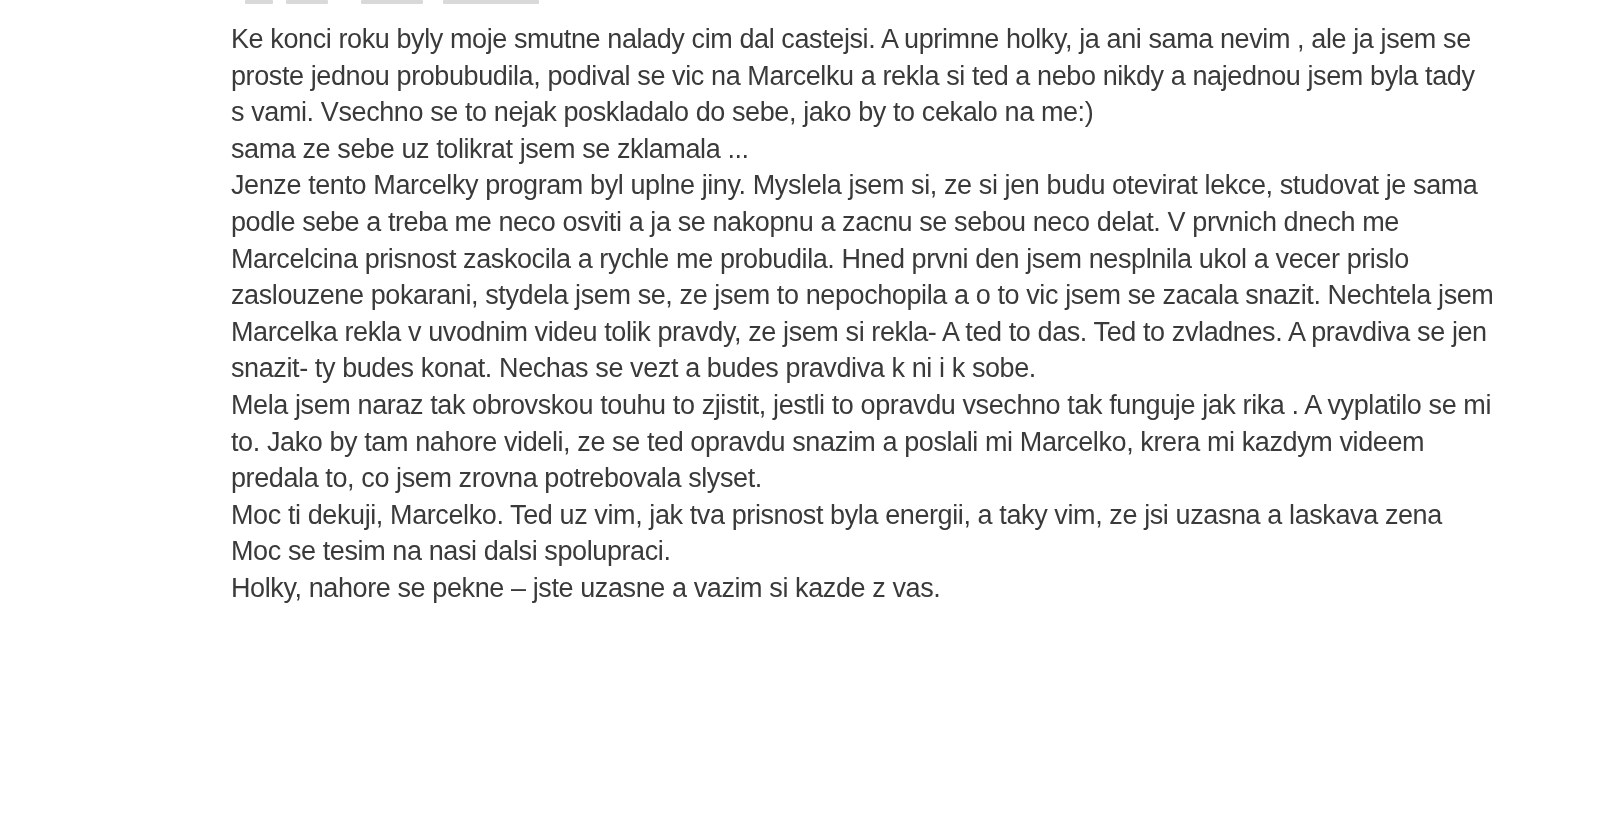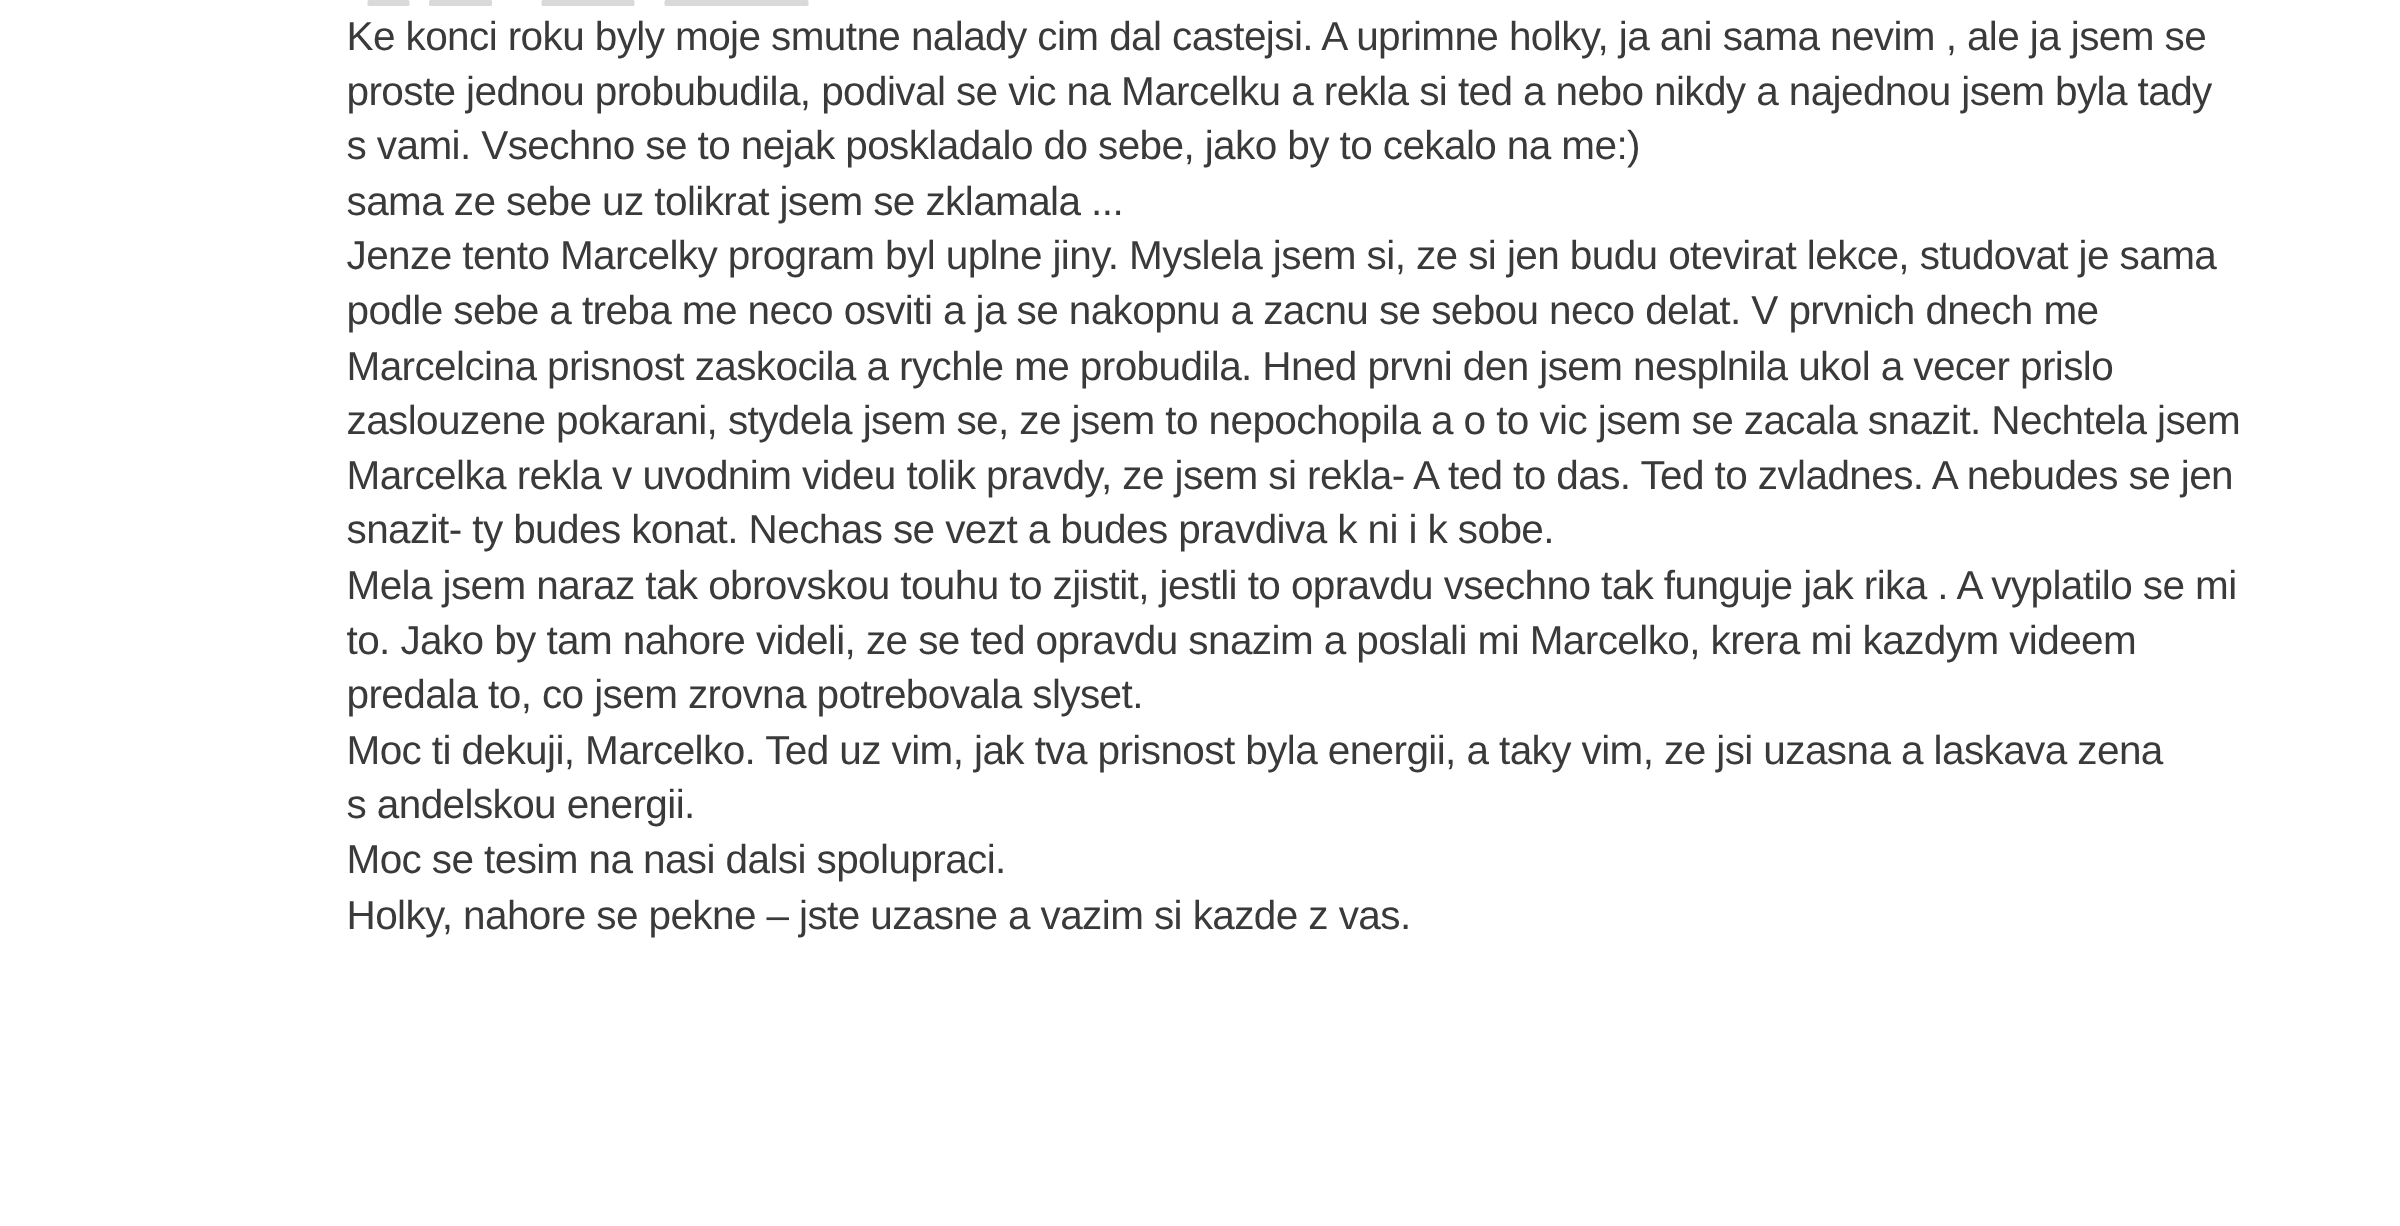--- a/index.html
+++ b/index.html
@@ -10,21 +10,21 @@
   body {
     width: 1600px;
     height: 817px;
     position: relative;
     overflow: hidden;
     font-family: "Liberation Sans", sans-serif;
   }
   .text-block {
     position: absolute;
     left: 231px;
-    top: 6px;
+    top: 21px;
     width: 1330px;
     color: #3a3a3a;
     font-size: 27px;
     line-height: 36.6px;
     letter-spacing: -0.4px;
     font-weight: 400;
   }
   .text-line {
     white-space: nowrap;
   }
@@ -59,22 +59,21 @@
 
 <div class="text-block">
   <div class="text-line">Ke konci roku byly moje smutne nalady cim dal castejsi. A uprimne holky, ja ani sama nevim , ale ja jsem se</div>
   <div class="text-line">proste jednou probubudila, podival se vic na Marcelku a rekla si ted a nebo nikdy a najednou jsem byla tady</div>
   <div class="text-line">s vami. Vsechno se to nejak poskladalo do sebe, jako by to cekalo na me:)</div>
   <div class="text-line">sama ze sebe uz tolikrat jsem se zklamala ...</div>
   <div class="text-line">Jenze tento Marcelky program byl uplne jiny. Myslela jsem si, ze si jen budu otevirat lekce, studovat je sama</div>
   <div class="text-line">podle sebe a treba me neco osviti a ja se nakopnu a zacnu se sebou neco delat. V prvnich dnech me</div>
   <div class="text-line">Marcelcina prisnost zaskocila a rychle me probudila. Hned prvni den jsem nesplnila ukol a vecer prislo</div>
   <div class="text-line">zaslouzene pokarani, stydela jsem se, ze jsem to nepochopila a o to vic jsem se zacala snazit. Nechtela jsem</div>
-  <div class="text-line">Marcelka rekla v uvodnim videu tolik pravdy, ze jsem si rekla- A ted to das. Ted to zvladnes. A nebudes se jen</div>
+  <div class="text-line">Marcelka rekla v uvodnim videu tolik pravdy, ze jsem si rekla- A ted to das. Ted to zvladnes. A pravdiva se jen</div>
   <div class="text-line">snazit- ty budes konat. Nechas se vezt a budes pravdiva k ni i k sobe.</div>
   <div class="text-line">Mela jsem naraz tak obrovskou touhu to zjistit, jestli to opravdu vsechno tak funguje jak rika . A vyplatilo se mi</div>
   <div class="text-line">to. Jako by tam nahore videli, ze se ted opravdu snazim a poslali mi Marcelko, krera mi kazdym videem</div>
   <div class="text-line">predala to, co jsem zrovna potrebovala slyset.</div>
   <div class="text-line">Moc ti dekuji, Marcelko. Ted uz vim, jak tva prisnost byla energii, a taky vim, ze jsi uzasna a laskava zena</div>
-  <div class="text-line">s andelskou energii.</div>
   <div class="text-line">Moc se tesim na nasi dalsi spolupraci.</div>
   <div class="text-line">Holky, nahore se pekne – jste uzasne a vazim si kazde z vas.</div>
 </div>
 
 </body></html>

